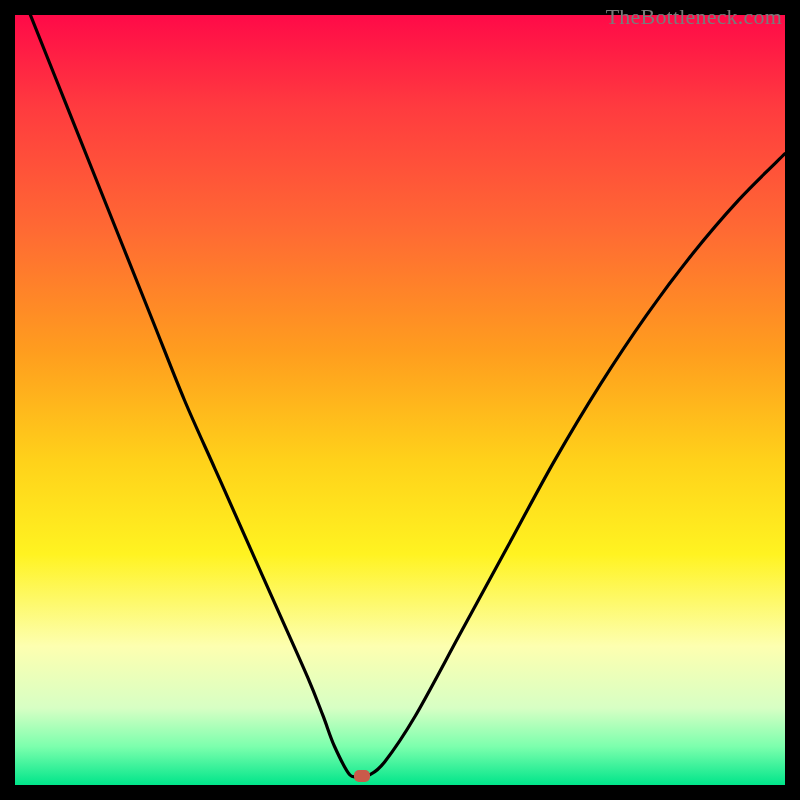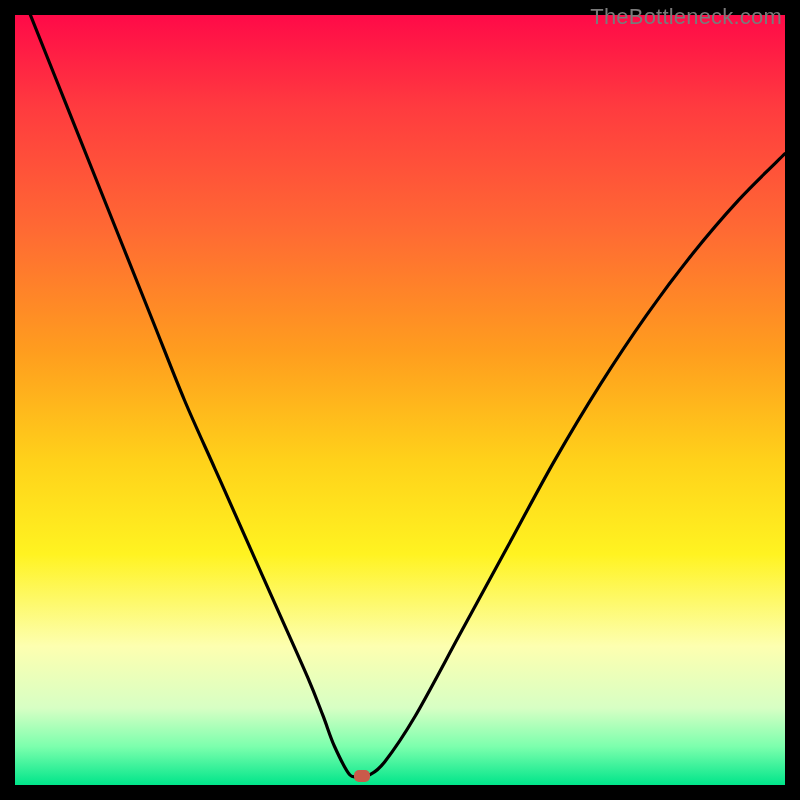--- a/index.html
+++ b/index.html
@@ -40,20 +40,21 @@
     );
   }
   .watermark {
     position: absolute;
     top: 4px;
     right: 18px;
     color: #7a7a7a;
     font-size: 22px;
     font-weight: 500;
     letter-spacing: 0.2px;
+    font-family: Liberation Serif, serif;
   }
   .curve-svg {
     position: absolute;
     left: 15px;
     top: 15px;
     width: 770px;
     height: 770px;
   }
   .marker {
     position: absolute;

